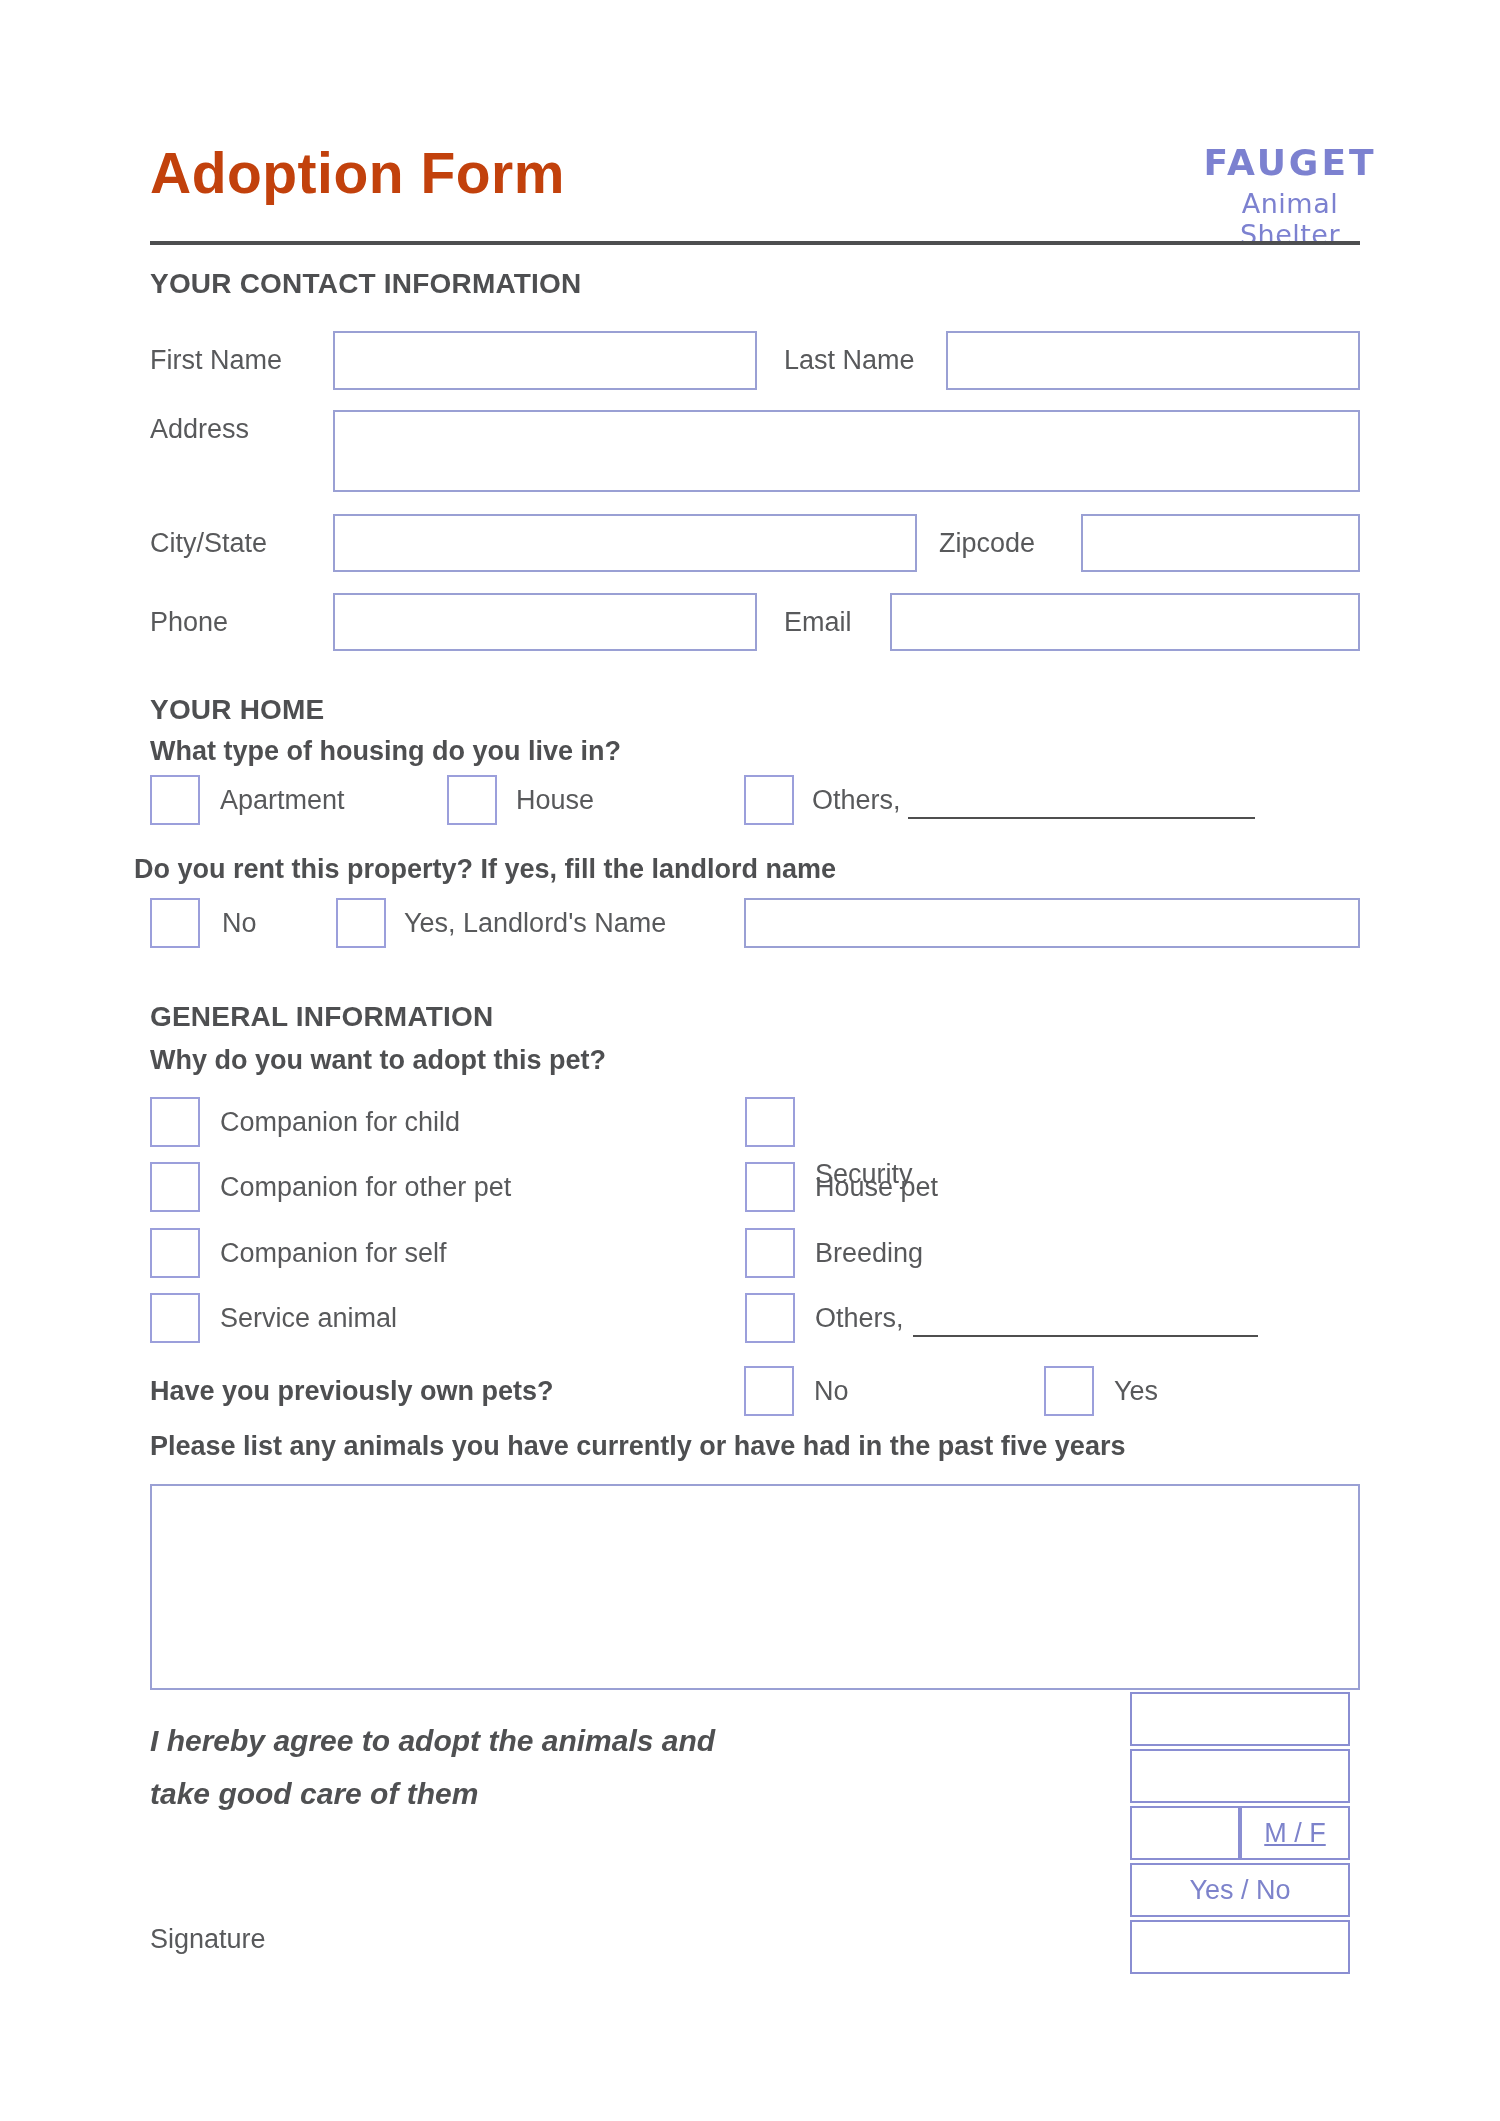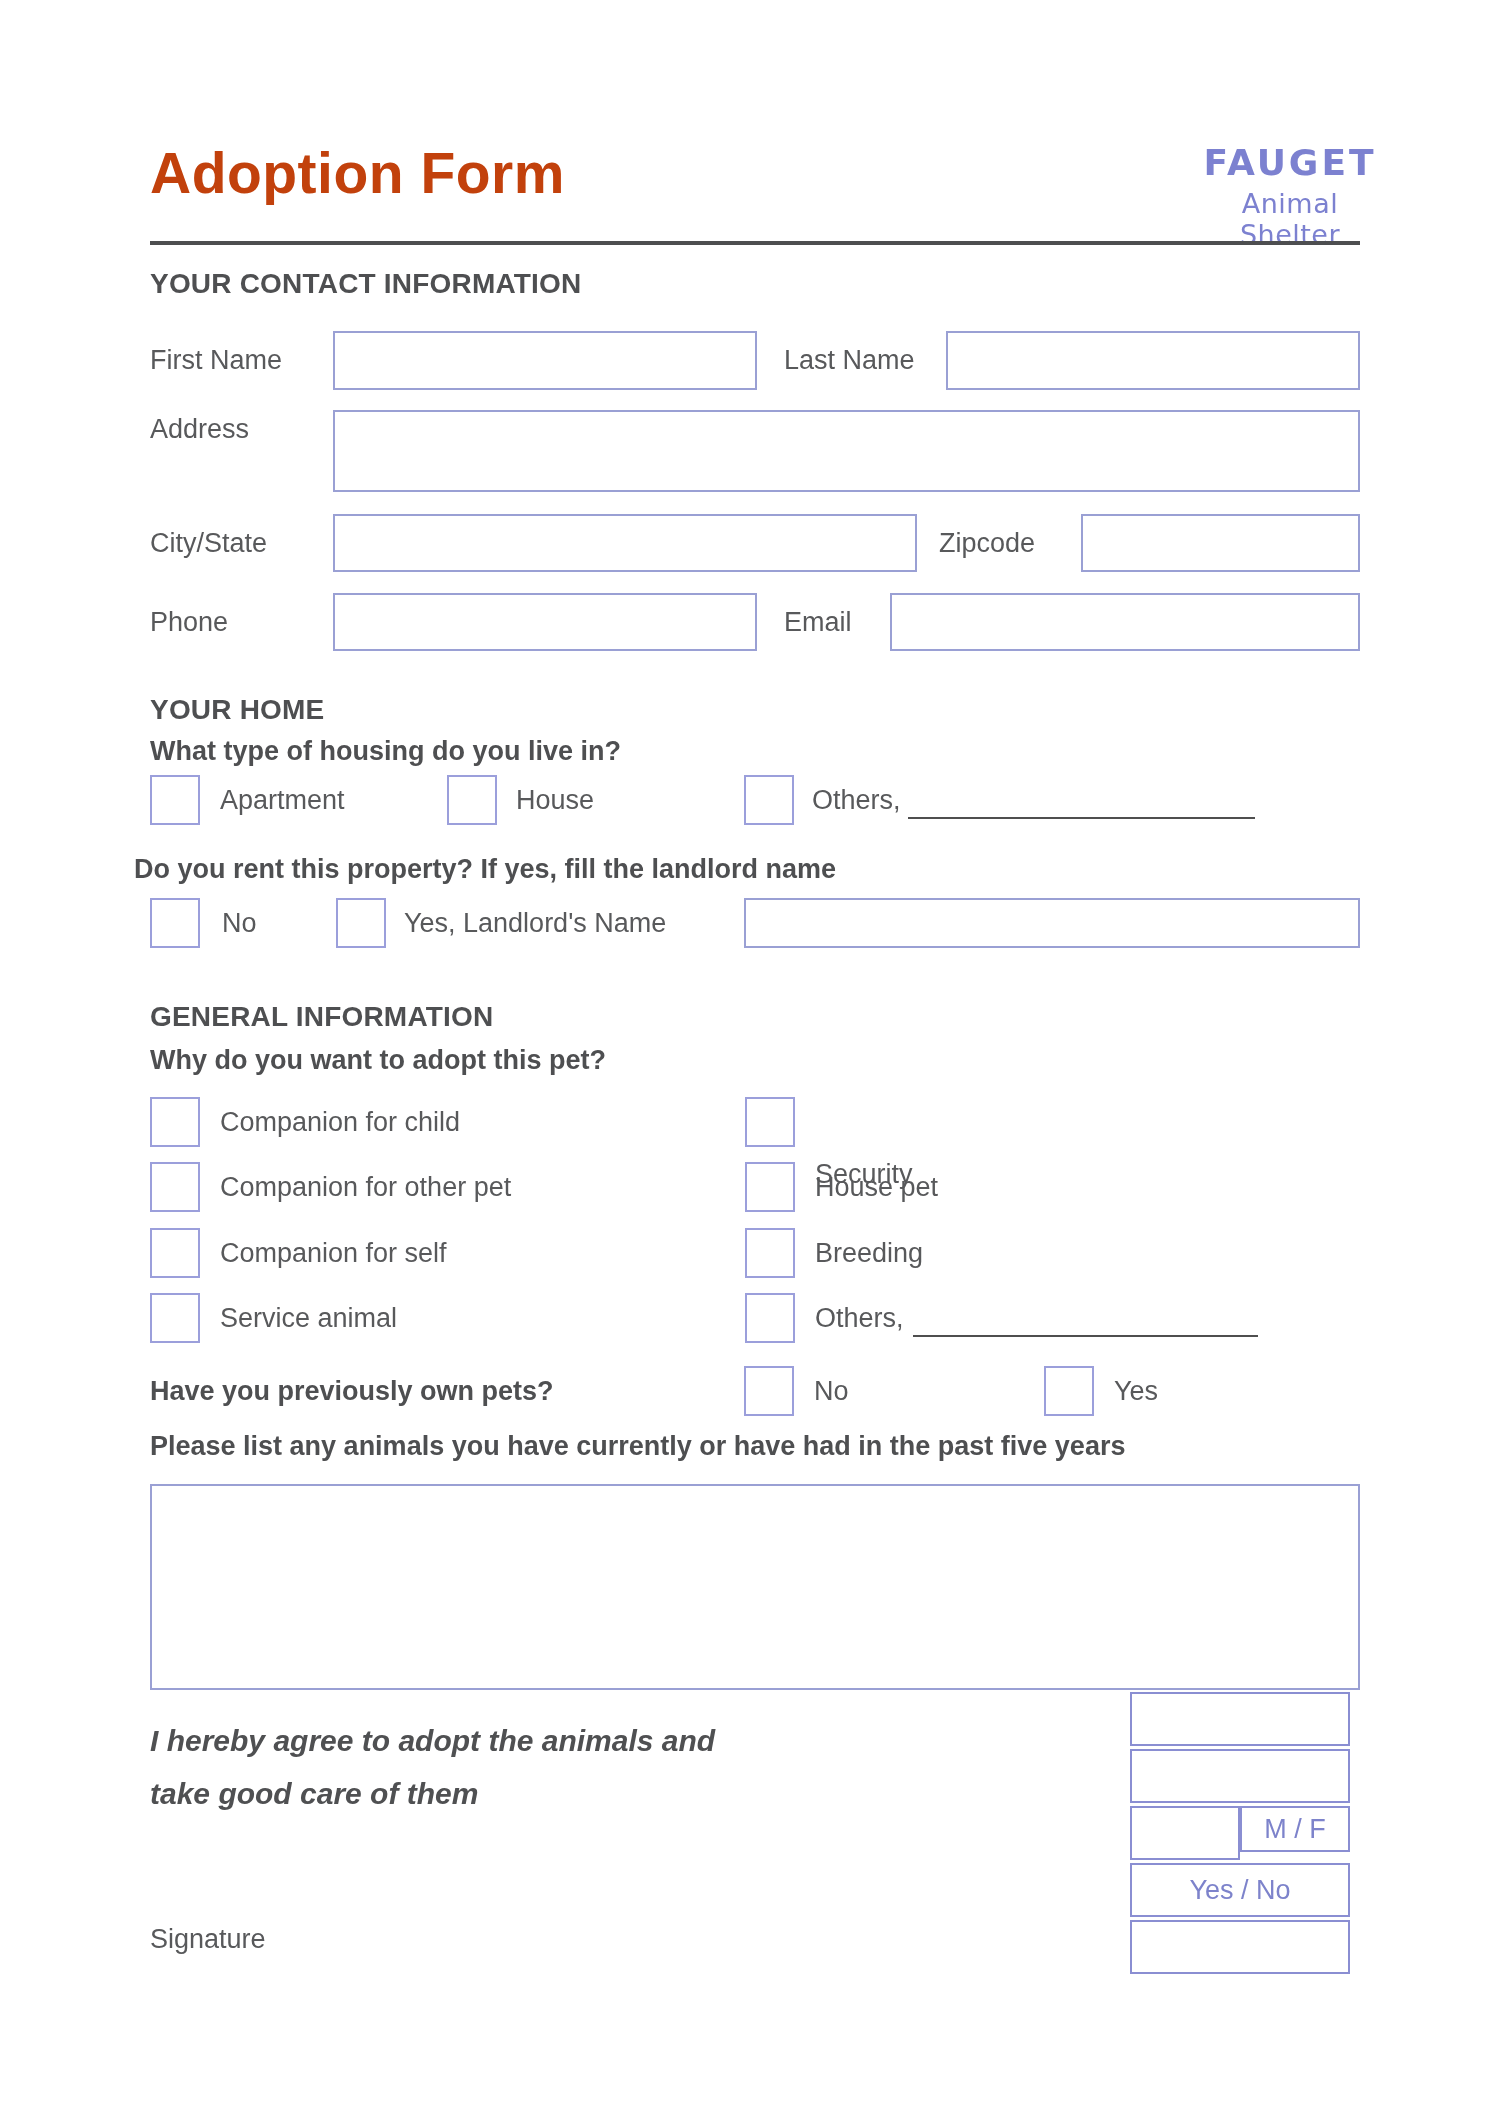--- a/index.html
+++ b/index.html
@@ -196,20 +196,20 @@
   <div class="abs lbl" style="left:150px; top:1924px;">Signature</div>
 
   <div class="abs pet-table" style="left:910px; top:1692px;">
 
 
     <div class="pt-cell" style="left:220px; top:0px;   width:220px; height:54px;"></div>
 
     <div class="pt-cell" style="left:220px; top:57px;  width:220px; height:54px;"></div>
 
     <div class="pt-cell" style="left:220px; top:114px; width:110px; height:54px;"></div>
-    <div class="pt-cell" style="left:330px; top:114px; width:110px; height:46px;">M / F</div>
+    <div class="pt-cell" style="left:330px; top:114px; width:110px; height:54px;text-decoration:underline;">M / F</div>
 
     <div class="pt-cell" style="left:220px; top:171px; width:220px; height:54px;">Yes / No</div>
 
     <div class="pt-cell" style="left:220px; top:228px; width:220px; height:54px;"></div>
   </div>
 
 </div>
 
 </body></html>

